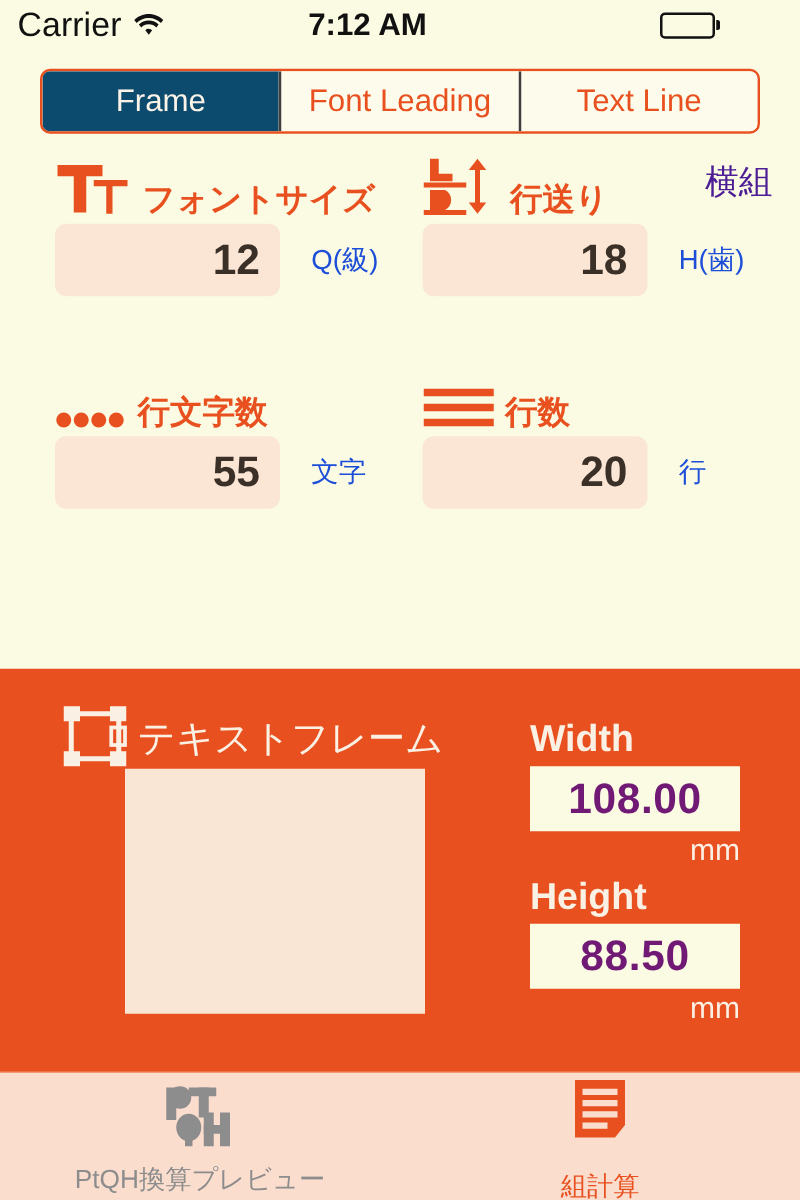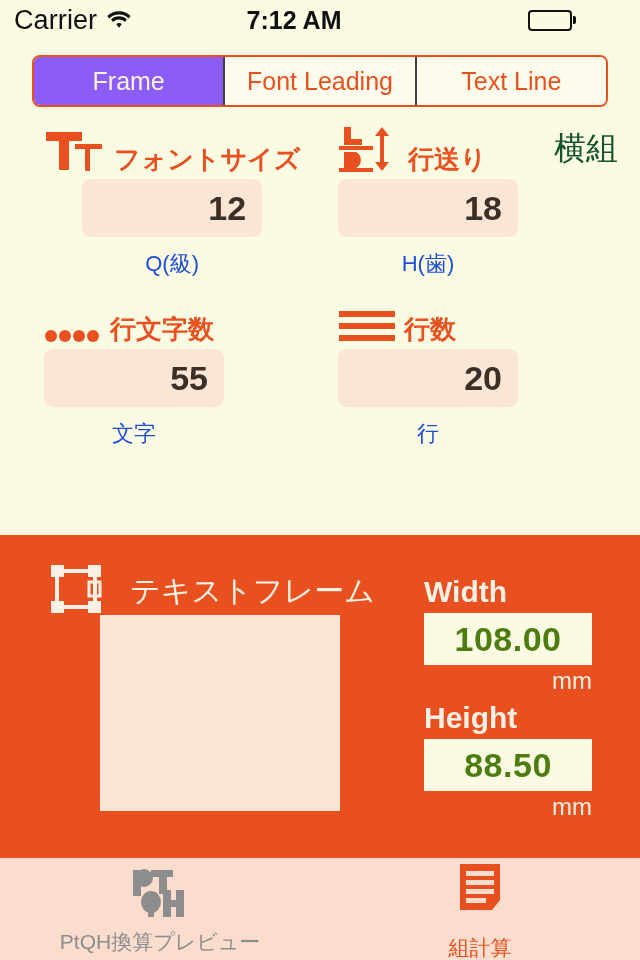--- a/index.html
+++ b/index.html
@@ -41,42 +41,42 @@
     position:absolute; left:32px; top:55px; width:576px; height:52px;
     display:flex; border:2px solid #E8511F; border-radius:8px; overflow:hidden;
     background:#FDFBEB;
   }
   .seg{
     flex:1 1 0; display:flex; align-items:center; justify-content:center;
     font-size:25px; color:#E8511F; background:#FDFBEB;
     border-left:2px solid #404040; cursor:pointer; line-height:1;
   }
   .seg:first-child{ border-left:none; }
-  .seg.active{ background:#8b5cf6; color:#FBF3E8; }
+  .seg.active{ background:#0c4a6e; color:#FBF3E8; }
 
   
   .form{ position:absolute; left:0; top:107px; width:640px; height:428px; }
 
   .orientation{
     position:absolute; right:22px; top:20px;
-    font-size:32px; color:#14532d;
+    font-size:27px; color:#4c1d95;
   }
 
   .fieldgroup{ position:absolute; }
   .fg-fontsize{ left:44px;  top:18px; }
   .fg-leading{  left:338px; top:18px; }
   .fg-chars{    left:44px;  top:188px; }
   .fg-lines{    left:338px; top:188px; }
 
   .fg-head{ display:flex; align-items:flex-end; gap:8px; height:48px; }
   .fg-label{ font-size:26px; font-weight:bold; color:#E8511F; white-space:nowrap; line-height:1.05; }
 
   .icon-box{ display:block; }
 
-  .fg-row{ display:flex; align-items:center; gap:12px; margin-top:6px;flex-direction:column; }
+  .fg-row{ display:flex; align-items:center; gap:25px; margin-top:6px; }
   .input{
     width:180px; height:58px; border-radius:9px; background:#FBE6D6;
     display:flex; align-items:center; justify-content:flex-end;
     padding-right:16px; font-size:34px; font-weight:bold; color:#3B3027;
     cursor:text;
   }
   .unit{ font-size:22px; color:#1d4ed8; white-space:nowrap; }
 
   .leading-note{
     position:absolute; left:392px; top:255px;
@@ -90,30 +90,30 @@
   }
   .eraser{
     position:absolute; left:538px; top:450px; width:54px; height:52px; cursor:pointer;
   }
 
   
   .result{
     position:absolute; left:0; top:535px; width:640px; height:322px;
     background:#E8511F;
   }
-  .res-head{ position:absolute; left:48px; top:28px; display:flex; align-items:center; gap:24px; }
+  .res-head{ position:absolute; left:48px; top:28px; display:flex; align-items:center; gap:4px; }
   .res-title{ font-size:30px; color:#FBF0E4; }
   .frame-preview{
     position:absolute; left:100px; top:80px; width:240px; height:196px;
     background:#FAE6D5;
   }
   .res-right{ position:absolute; left:424px; top:40px; width:200px; }
   .res-lbl{ font-size:30px; color:#FBF0E4; font-weight:bold; margin-bottom:4px; }
   .res-val{
-    width:168px; height:52px; background:#FBFBE4; color:#4d7c0f;
+    width:168px; height:52px; background:#FBFBE4; color:#701a75;
     display:flex; align-items:center; justify-content:center;
     font-size:34px; font-weight:bold; letter-spacing:0.5px;
   }
   .res-unit{ font-size:24px; color:#FBF0E4; text-align:right; width:168px; margin-top:2px; }
 
   
   .tabbar{
     position:absolute; left:0; top:857px; width:640px; height:103px;
     background:#FBDDCE; display:flex;
     border-top:1px solid #E8511F;

